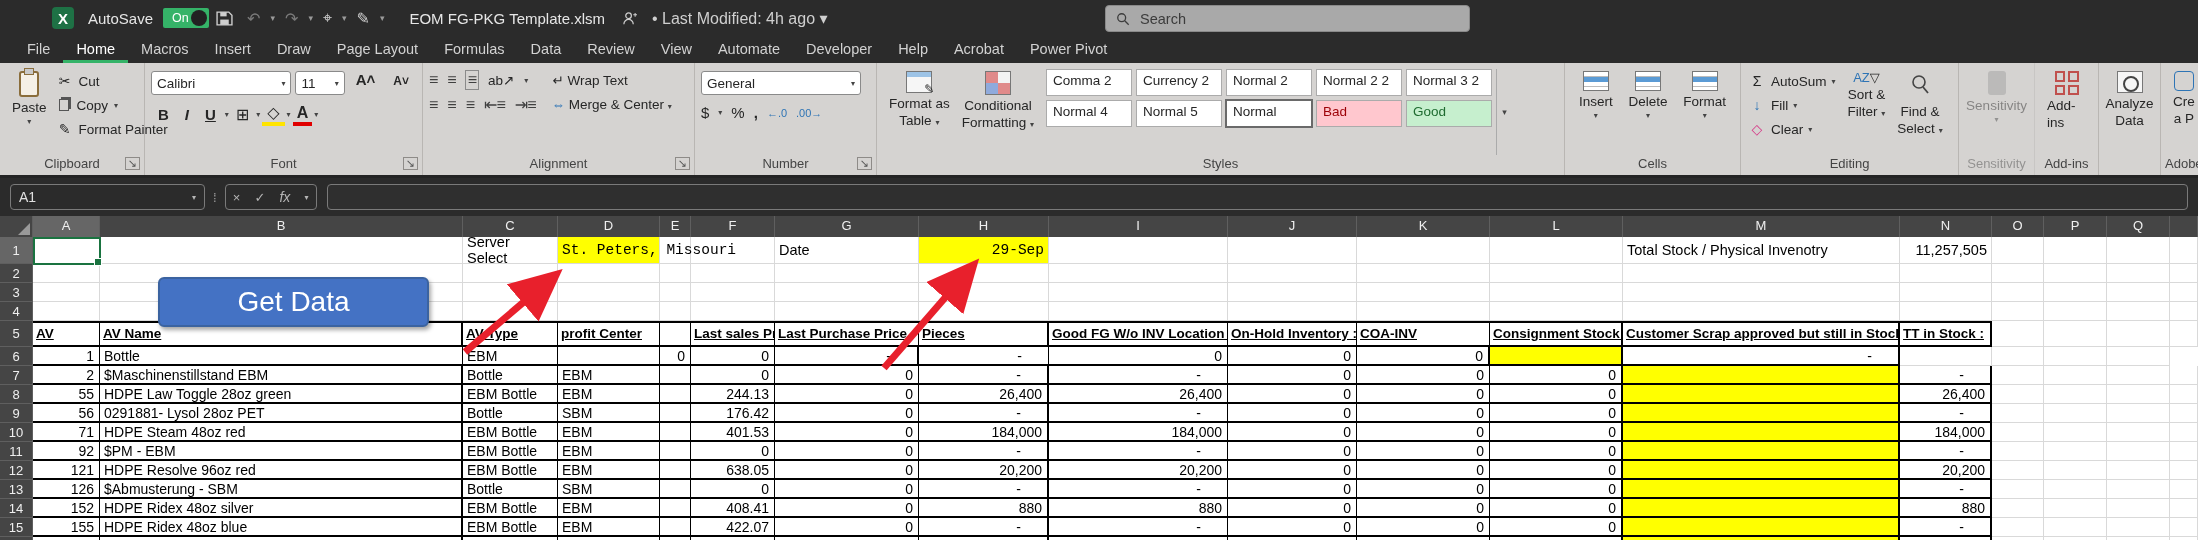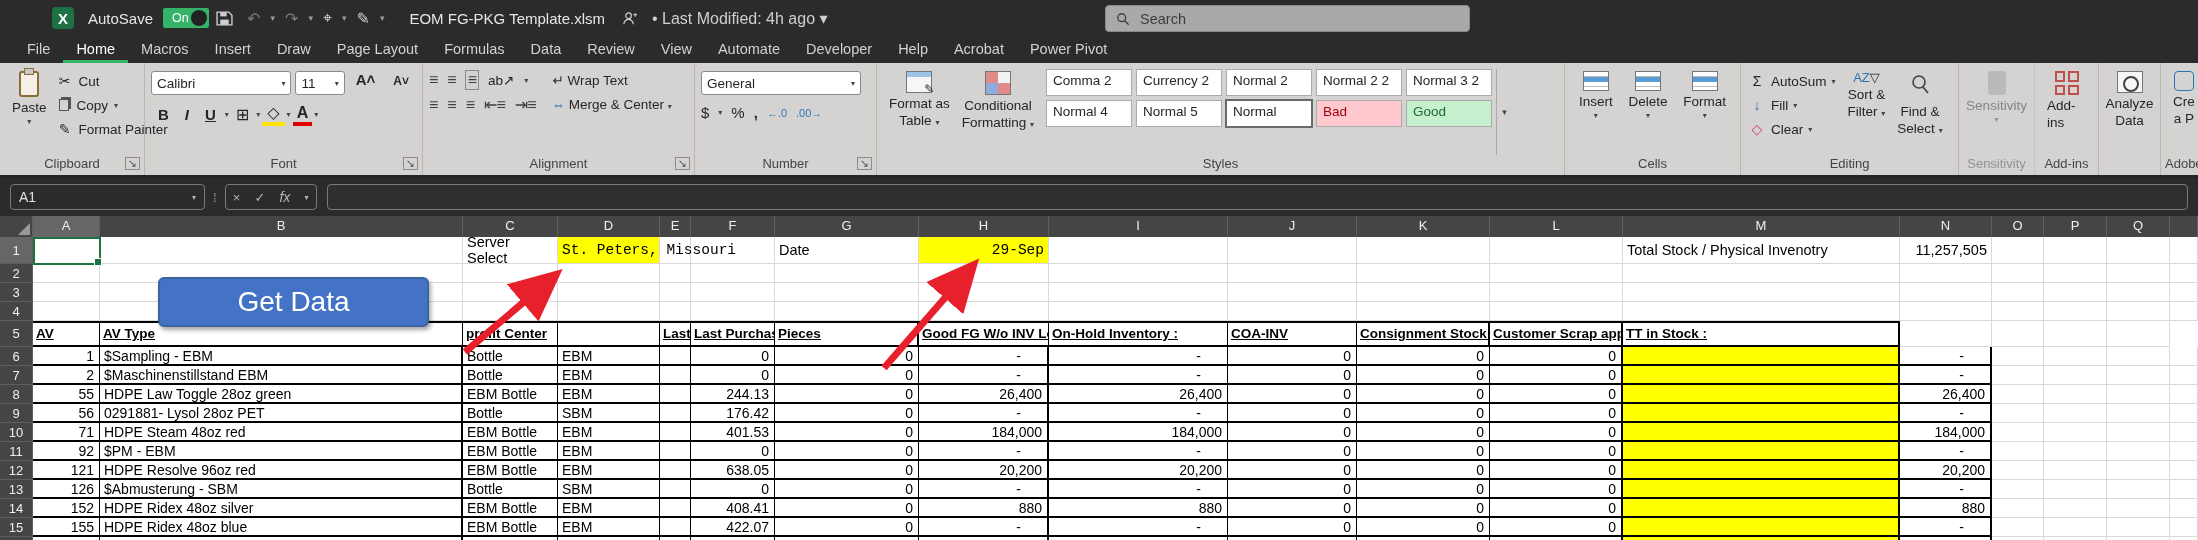--- a/index.html
+++ b/index.html
@@ -548,20 +548,21 @@
         <div class="g"></div>
         <div class="g"></div>
         <div class="g"></div>
         <div class="g"></div>
         <div class="g"></div>
     </div>
 
     <div class="row thead">
       <div class="rn">5</div>
       <div class="th">AV</div>
+      <div class="th br2">AV Name</div>
       <div class="th">AV Type</div>
       <div class="th">profit Center</div>
       <div class="th"></div>
       <div class="th">Last sales Price</div>
       <div class="th">Last Purchase Price</div>
       <div class="th br2">Pieces</div>
       <div class="th">Good FG W/o INV Location :</div>
       <div class="th">On-Hold Inventory :</div>
       <div class="th">COA-INV</div>
       <div class="th br2">Consignment Stock :</div>
@@ -570,21 +571,20 @@
       <div class="g"></div>
         <div class="g"></div>
         <div class="g"></div>
         <div class="g"></div>
     </div>
 
     <div id="tbody">
   <div class="row trow">
     <div class="rn">6</div>
     <div class="tc num">1</div>
-    <div class="tc txt br2">$Sampling - EBM</div>
     <div class="tc txt">Bottle</div>
     <div class="tc txt">EBM</div>
     <div class="tc"></div>
     <div class="tc num">0</div>
     <div class="tc num">0</div>
     <div class="tc num br2 dash">-</div>
     <div class="tc num dash">-</div>
     <div class="tc num">0</div>
     <div class="tc num">0</div>
     <div class="tc num br2">0</div>

